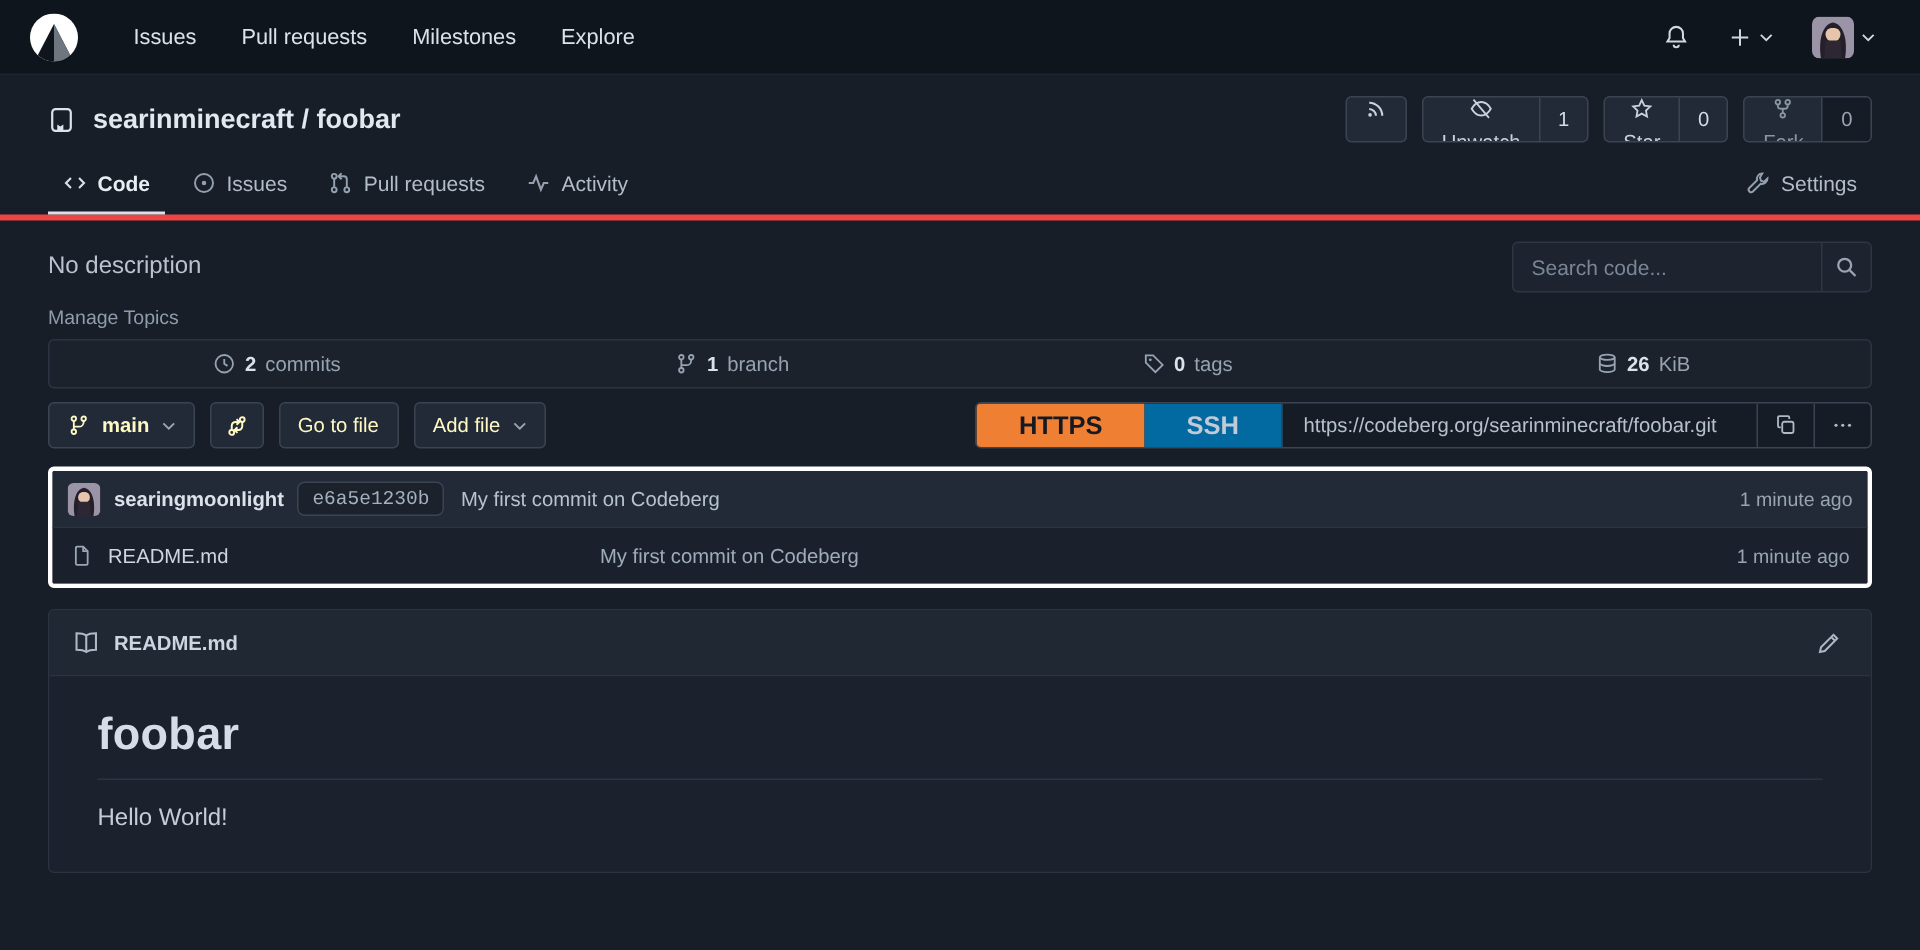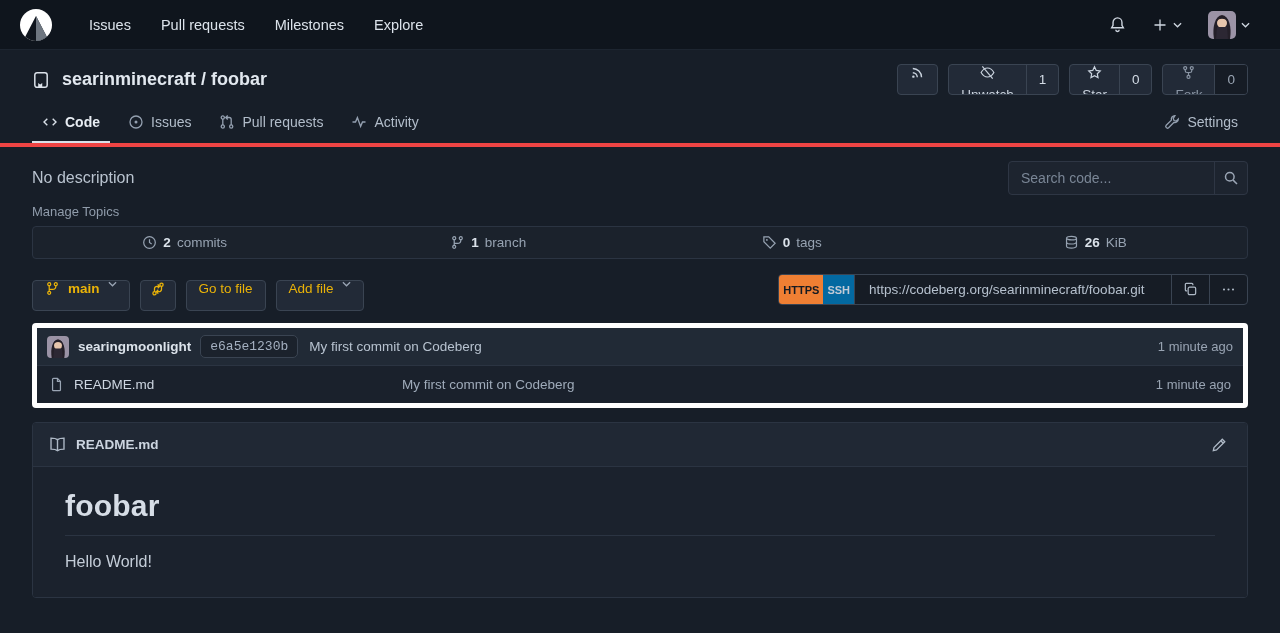--- a/index.html
+++ b/index.html
@@ -78,42 +78,42 @@
   .stats-bar {
     margin-top:7px; height:33px; border:1px solid #2b3442; border-radius:4px;
     background:#1b222c; display:flex; align-items:stretch;
   }
   .stat { flex:1; display:flex; align-items:center; justify-content:center; gap:6px; font-size:13.5px; color:#97a3b2; cursor:pointer; }
   .stat b { color:#dbe2ea; font-weight:700; }
   .stat .ic { color:#97a3b2; }
 
   .branch-row { margin-top:9px; display:flex; align-items:center; gap:10px; }
   .btn {
-    display:flex; align-items:flex-start; gap:8px; height:31px; padding:0 12px;
+    display:flex; align-items:center; gap:8px; height:31px; padding:0 12px;
     background:#222a37; border:1px solid #3a4452; border-radius:4px;
-    color:#eab308; font-size:13.5px; cursor:pointer;margin-top:12px;
+    color:#fef9c3; font-size:13.5px; cursor:pointer;
   }
   .btn .caret { color:#9aa5b4; }
   .btn.icon-only { padding:0 9px; }
   .branch-name { font-weight:700; }
   .clone-group {
     margin-left:auto; display:flex; align-items:stretch; height:31px;
     border:1px solid #3a4452; border-radius:4px; overflow:hidden; background:#161c25;
   }
-  .clone-proto { display:flex; align-items:center; padding:0 4px; font-size:11px; font-weight:700; cursor:pointer; }
+  .clone-proto { display:flex; align-items:center; padding:0 28px; font-size:17px; font-weight:700; cursor:pointer; }
   .clone-proto.active { background:#ef7f33; color:#151a22; }
   .clone-proto.inactive { background:#0369a1; color:#c1cad6; border-right:1px solid #3a4452; }
   .clone-url {
     display:flex; align-items:center; padding:0 14px; width:316px; color:#b6c1ce; font-size:13.5px;
     white-space:nowrap; overflow:hidden;
   }
   .clone-seg { display:flex; align-items:center; justify-content:center; width:38px; border-left:1px solid #3a4452; color:#aeb9c6; cursor:pointer; }
 
   
-  .files-box { margin-top:12px; border:5px solid #ffffff; border-radius:4px; overflow:hidden; }
+  .files-box { margin-top:12px; border:3px solid #ffffff; border-radius:4px; overflow:hidden; }
   .commit-row {
     height:37px; background:#212a36; display:flex; align-items:center; padding:0 10px; gap:9px;
   }
   .avatar-xs { width:22px; height:22px; border-radius:4px; overflow:hidden; flex:none; }
   .commit-author { font-weight:700; font-size:13.5px; color:#dbe2ea; cursor:pointer; }
   .sha-badge {
     font-family:"Liberation Mono","DejaVu Sans Mono",monospace; font-size:13px; color:#a4b0c0;
     border:1px solid #3a4452; border-radius:5px; padding:3px 9px; background:#1b222c; cursor:pointer;
   }
   .commit-msg { color:#b7c2cf; font-size:13.5px; margin-left:2px; cursor:pointer; }

